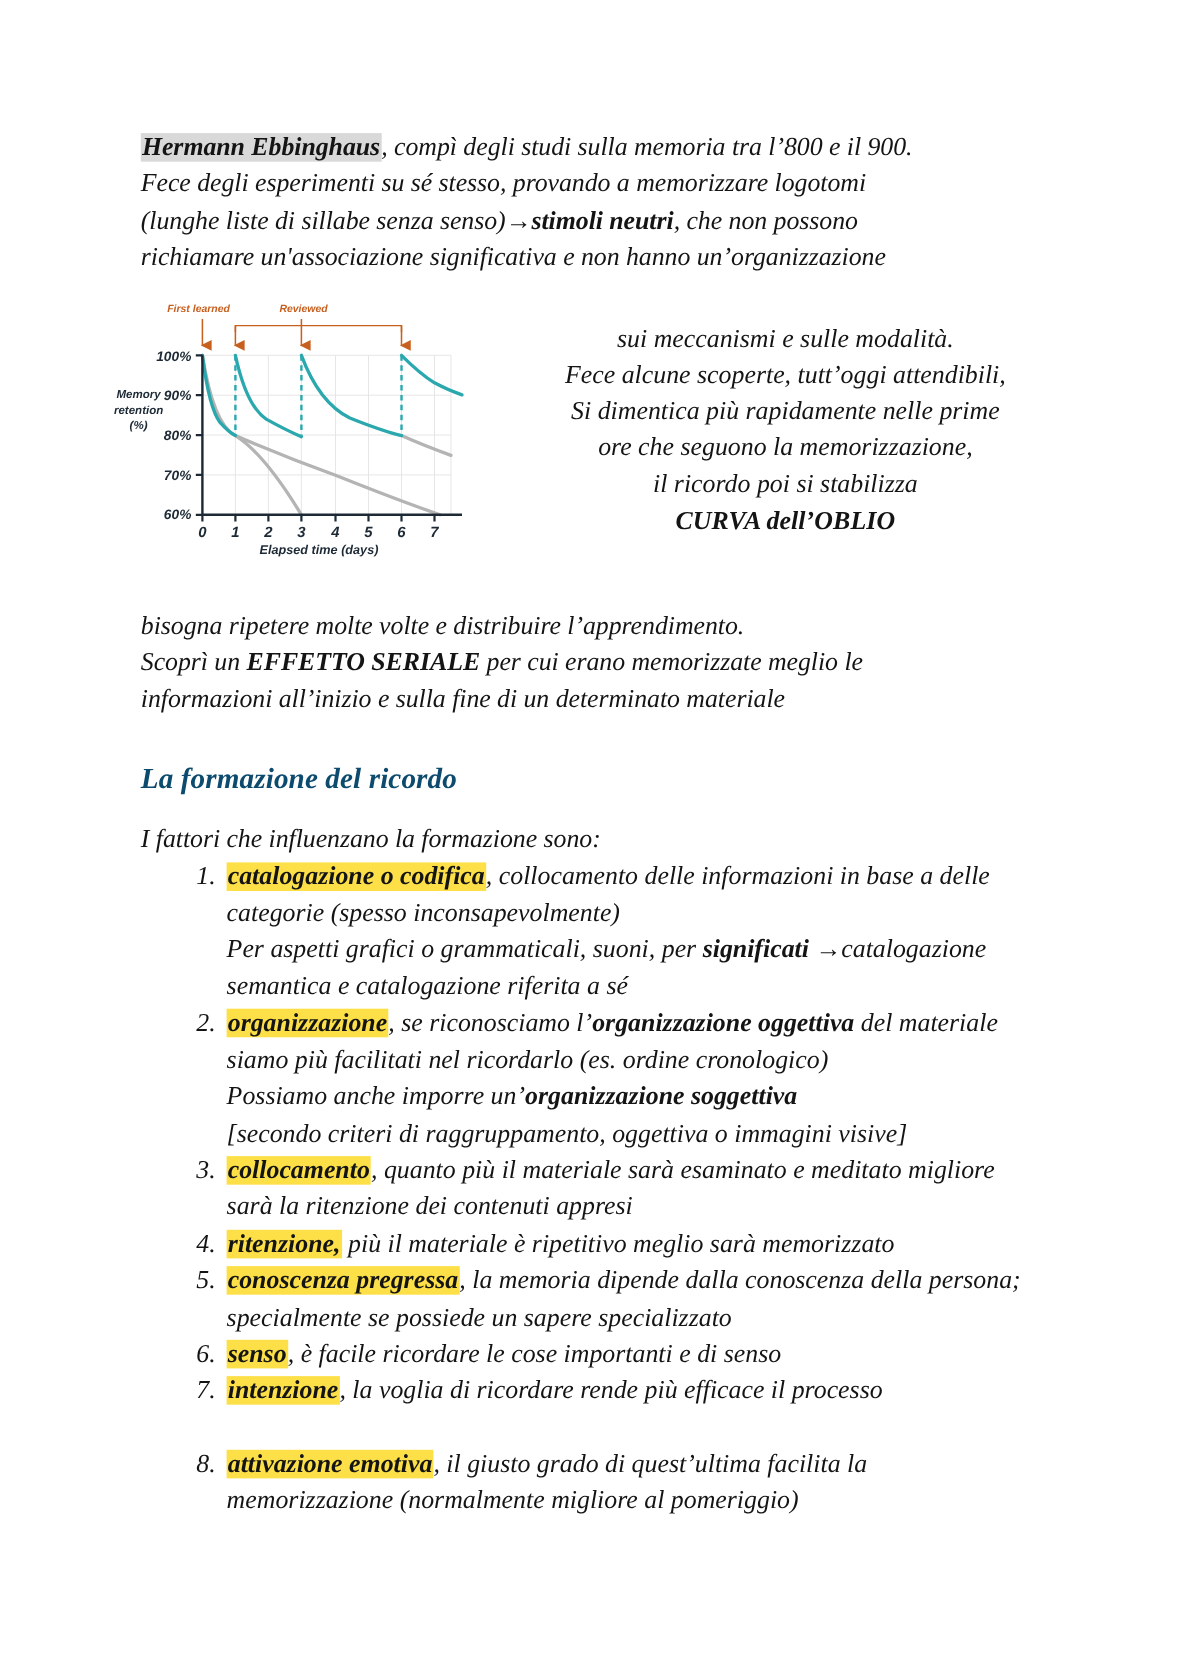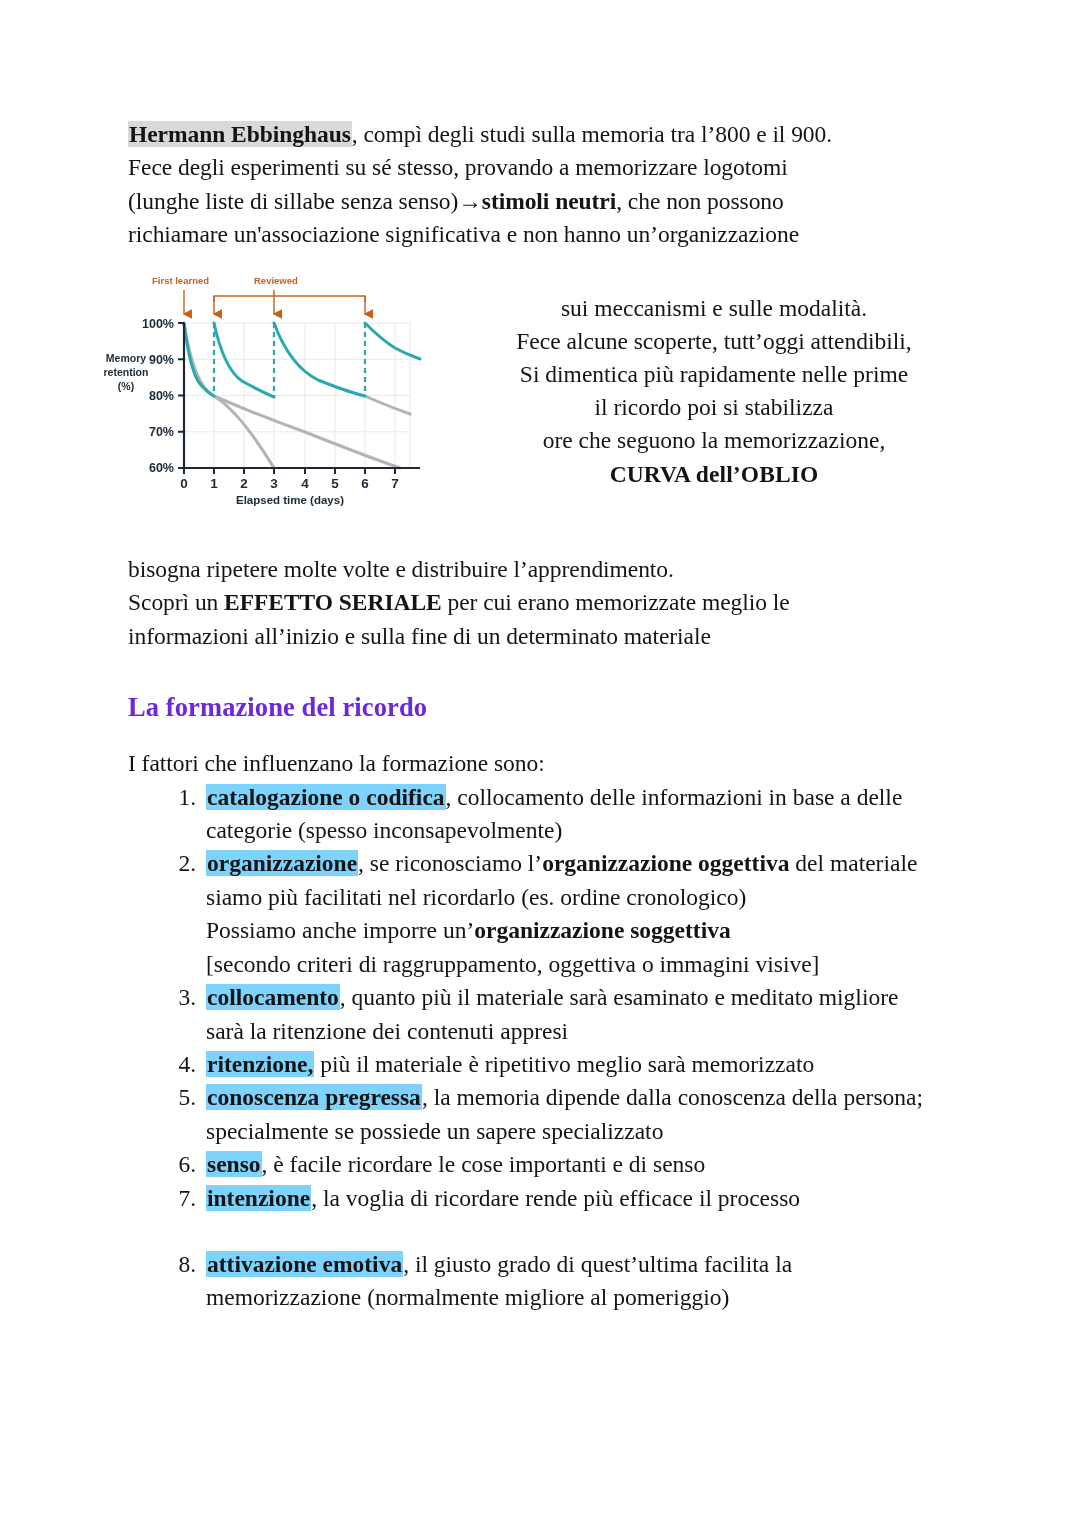--- a/index.html
+++ b/index.html
@@ -11,30 +11,31 @@
     font-family:"Liberation Serif", serif;
     color:#141414;
     overflow:hidden;
   }
   .page{
     position:relative;
     width:1060px;
     height:1525px;
     box-sizing:border-box;
     padding:118px 120px 0 128px;
+    font-style:italic;
   }
   p, .para{
     margin:0;
     font-size:23.5px;
     line-height:33.4px;
     letter-spacing:-0.05px;
   }
   b, .b{font-weight:700;}
   .hl-pink{
-    background:#7dd3fc;
+    background:#fde047;
     padding:0 1px;
   }
   .hl-gray{
     background:#d9d9d9;
     padding:0 1px;
   }
   
   .intro{margin-bottom:4px;}
 
   
@@ -60,21 +61,21 @@
     line-height:33.2px;
   }
   .side-text .l-right{display:block;}
   .side-text .curva{font-weight:700;letter-spacing:0.1px;}
 
   
   .concl{margin-top:14px;}
 
   
   h2.section-title{
-    color:#6d28d9;
+    color:#0c4a6e;
     font-size:26.5px;
     font-weight:700;
     margin:38px 0 2px 0;
     letter-spacing:0.1px;
     line-height:32px;
   }
 
   
   .factors-intro{margin-top:24px;}
   ol.factors{
@@ -210,41 +211,42 @@
           <text x="36" y="124">(%)</text>
         </g>
         <text x="200" y="238" font-family="Liberation Sans, sans-serif" font-size="11.5" font-weight="700" fill="#1d2a36" text-anchor="middle">Elapsed time (days)</text>
       </svg>
     </div>
 
     <div class="side-text">
       <span class="l-right">sui meccanismi e sulle modalità.</span>
       <span class="l-right">Fece alcune scoperte, tutt’oggi attendibili,</span>
       <span class="l-right">Si dimentica più rapidamente nelle prime</span>
+      <span class="l-right">ore che seguono la memorizzazione,</span>
       <span class="l-right">il ricordo poi si stabilizza</span>
-      <span class="l-right">ore che seguono la memorizzazione,</span>
       <span class="l-right curva">CURVA dell’OBLIO</span>
     </div>
   </div>
 
   <div class="para concl">
     <br>
     <span>bisogna ripetere molte volte e distribuire l’apprendimento.</span><br>
     <span>Scoprì un </span><b>EFFETTO SERIALE</b><span> per cui erano memorizzate meglio le</span><br>
     <span>informazioni all’inizio e sulla fine di un determinato materiale</span>
   </div>
 
   <h2 class="section-title">La formazione del ricordo</h2>
 
 
   <div class="para factors-intro">I fattori che influenzano la formazione sono:</div>
 
   <ol class="factors">
     <li>
       <span class="hl-pink b">catalogazione o codifica</span><span>, collocamento delle informazioni in base a delle categorie (spesso inconsapevolmente)</span>
+      <span class="sub"><span>Per aspetti grafici o grammaticali, suoni, per </span><b>significati</b><span> →catalogazione semantica e catalogazione riferita a sé</span></span>
     </li>
     <li>
       <span class="hl-pink b">organizzazione</span><span>, se riconosciamo l’</span><b>organizzazione oggettiva</b><span> del materiale siamo più facilitati nel ricordarlo (es. ordine cronologico)</span>
       <span class="sub"><span>Possiamo anche imporre un’</span><b>organizzazione soggettiva</b></span>
       <span class="sub">[secondo criteri di raggruppamento, oggettiva o immagini visive]</span>
     </li>
     <li>
       <span class="hl-pink b">collocamento</span><span>, quanto più il materiale sarà esaminato e meditato migliore sarà la ritenzione dei contenuti appresi</span>
     </li>
     <li>

